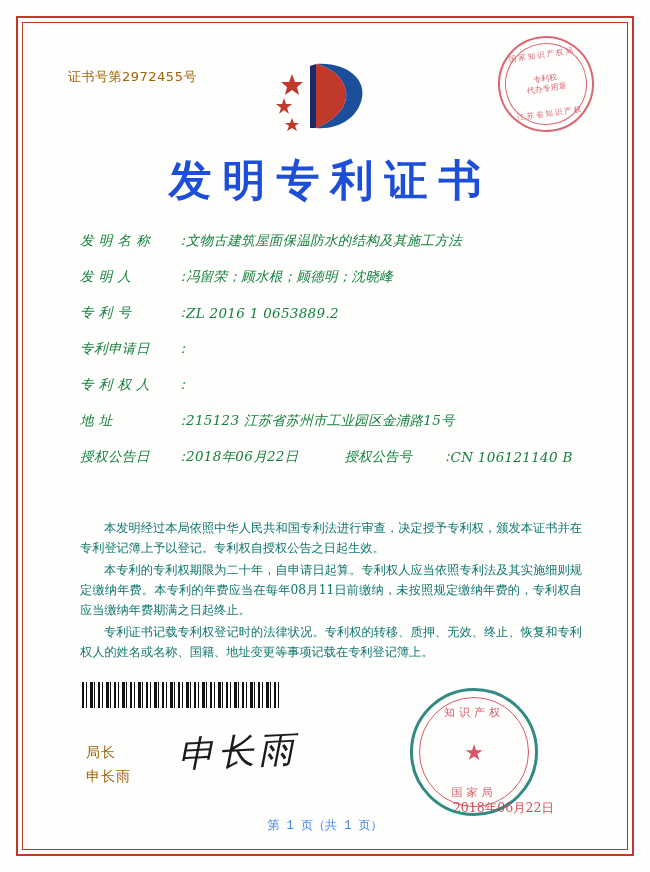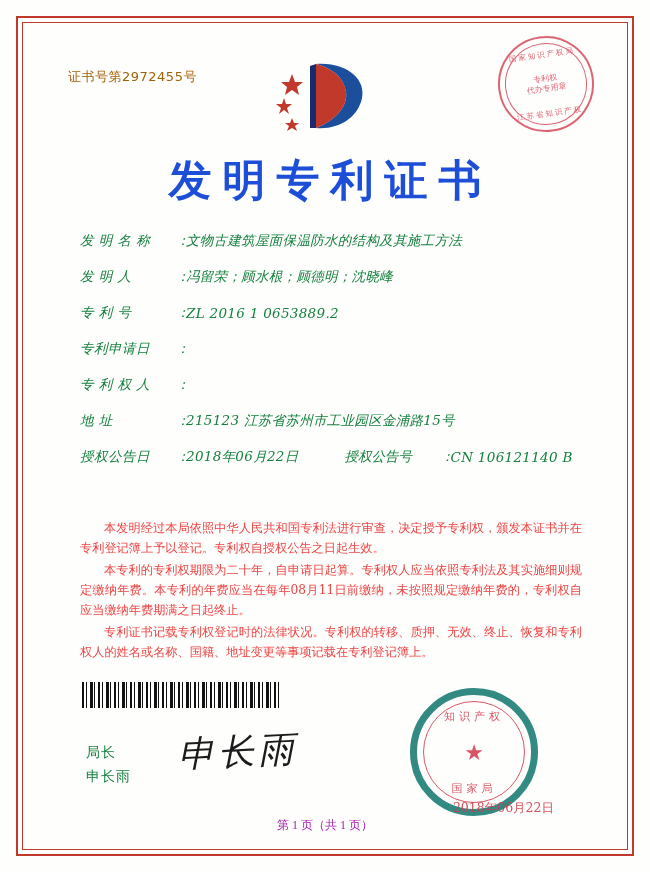--- a/index.html
+++ b/index.html
@@ -157,21 +157,21 @@
 
   .body-text {
     position: absolute;
     left: 80px;
     right: 68px;
     top: 518px;
     font-family: "DejaVu Serif", "Liberation Serif", serif;
     font-size: 12.2px;
     line-height: 20px;
     text-align: justify;
-    color: #ef4444;
+    color: #0f766e;
   }
   .body-text p {
     margin: 0 0 2px 0;
     text-indent: 24px;
   }
 
   .barcode {
     position: absolute;
     left: 82px;
     top: 682px;
@@ -186,42 +186,42 @@
   }
 
   .signature-block {
     position: absolute;
     left: 86px;
     top: 740px;
     font-family: "DejaVu Serif", "Liberation Serif", serif;
     font-size: 14px;
     line-height: 24px;
     letter-spacing: 1px;
-    color: #15803d;
+    color: #a16207;
   }
   .handwriting {
     position: absolute;
     left: 178px;
     top: 728px;
     font-family: "DejaVu Serif", "Liberation Serif", serif;
     font-size: 36px;
     font-style: italic;
     letter-spacing: 4px;
     color: #1b1b1b;
     transform: rotate(-3deg);
   }
 
   .seal-bottom {
     position: absolute;
     right: 112px;
     top: 688px;
     width: 128px;
     height: 128px;
     border-radius: 50%;
-    border: 7px solid #0f766e;
+    border: 3px solid #0f766e;
     color: #d4384a;
     opacity: 0.85;
     box-sizing: border-box;
   }
   .seal-bottom .inner-ring {
     position: absolute;
     left: 6px; top: 6px; right: 6px; bottom: 6px;
     border: 1px solid #d4384a;
     border-radius: 50%;
   }
@@ -250,23 +250,23 @@
     font-family: "DejaVu Serif", "Liberation Serif", serif;
     font-size: 12.5px;
     opacity: 0.9;
   }
 
   .footer {
     position: absolute;
     left: 0; right: 0;
     bottom: 38px;
     text-align: center;
-    font-family: Liberation Serif, serif;
+    font-family: Liberation Mono, monospace;
     font-size: 12px;
-    color: #a21caf;
+    color: #3b82f6;
   }
 </style>
 </head>
 <body>
 
 <div class="page">
 
   <div class="border-outer"></div>
   <div class="border-inner"></div>
   <div class="corner tl"></div>

